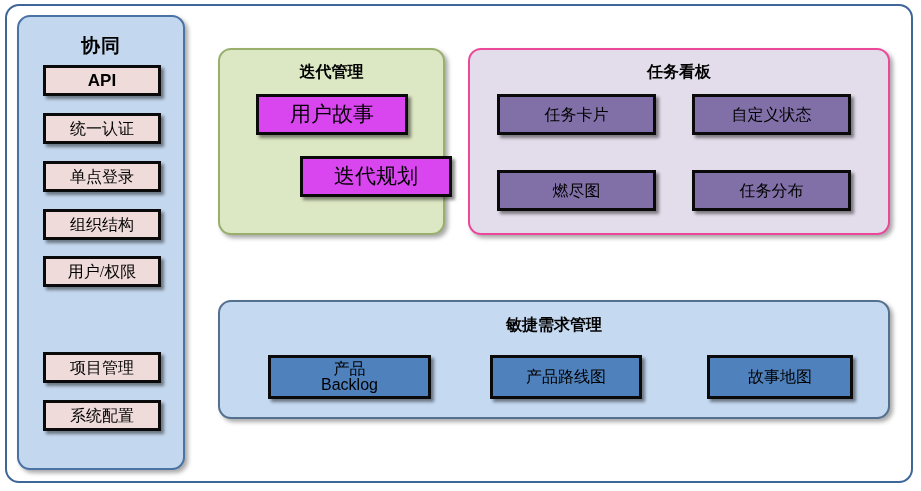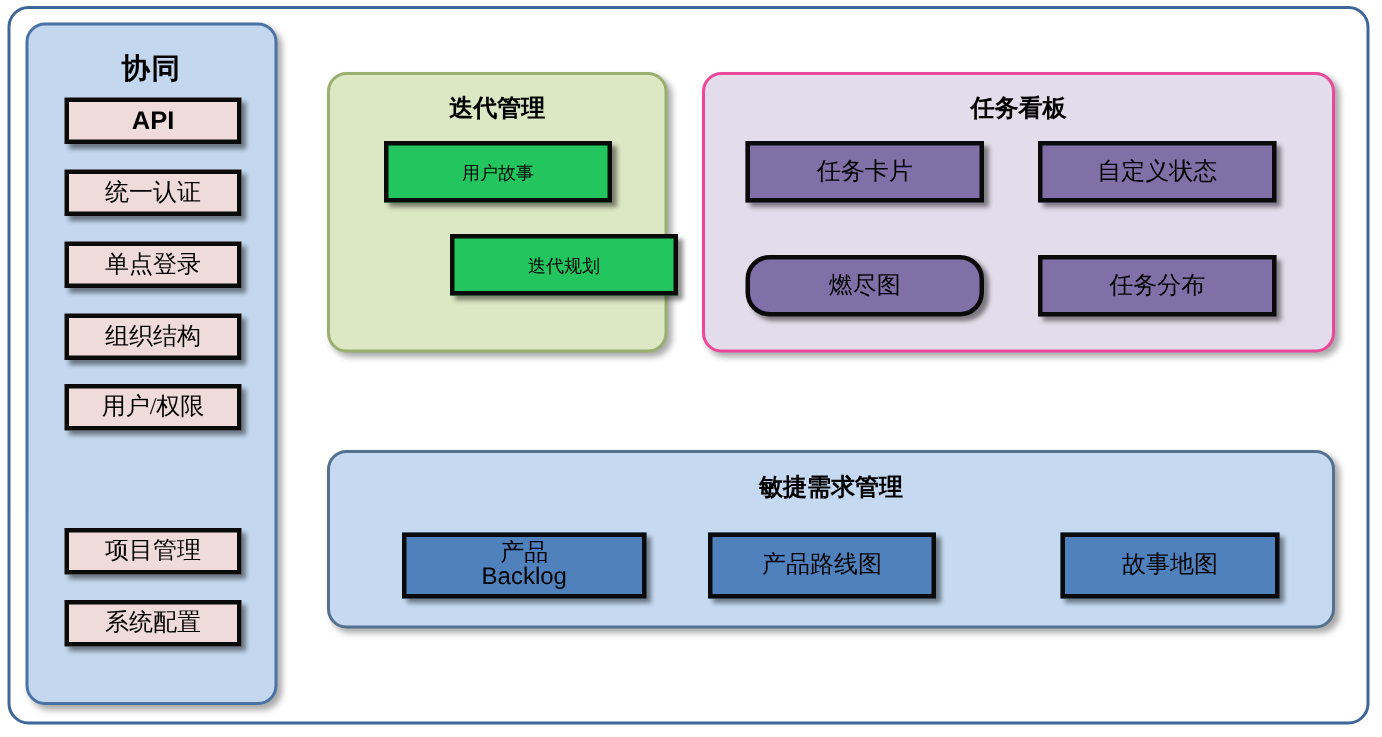--- a/index.html
+++ b/index.html
@@ -130,23 +130,23 @@
     font-size: 16px;
   }
   .box-side.bold-sans {
     font-family: "Liberation Sans", "DejaVu Sans", sans-serif;
     font-weight: bold;
     font-size: 17px;
   }
 
   
   .box-green {
-    background: #22c55e;
+    background: #d946ef;
     border-color: #0A0A0A;
-    font-size: 12px;
+    font-size: 21px;
     left: 36px;
     width: 152px;
     height: 41px;
   }
 
   
   .box-purple {
     background: #8170A8;
     font-size: 16px;
     width: 159px;
@@ -211,36 +211,36 @@
 
   <div class="panel panel-purple">
     <div class="panel-title">任务看板</div>
 
     <div class="box box-purple" style="left:27px; top:44px;">
       <span>任务卡片</span>
     </div>
     <div class="box box-purple" style="left:222px; top:44px;">
       <span>自定义状态</span>
     </div>
-    <div class="box box-purple" style="left:27px; top:120px;border-radius:16px;">
+    <div class="box box-purple" style="left:27px; top:120px;">
       <span>燃尽图</span>
     </div>
     <div class="box box-purple" style="left:222px; top:120px;">
       <span>任务分布</span>
     </div>
   </div>
 
   <div class="panel panel-blue">
     <div class="panel-title">敏捷需求管理</div>
 
     <div class="box box-blue" style="left:48px; width:163px;flex-direction:column;">
       <span>产品</span>
         <span class="mixed-bold">Backlog</span>
     </div>
-    <div class="box box-blue" style="left:252px; width:152px;">
+    <div class="box box-blue" style="left:270px; width:152px;">
       <span>产品路线图</span>
     </div>
     <div class="box box-blue" style="left:487px; width:146px;">
       <span>故事地图</span>
     </div>
   </div>
 
 </div>
 
 </body></html>

